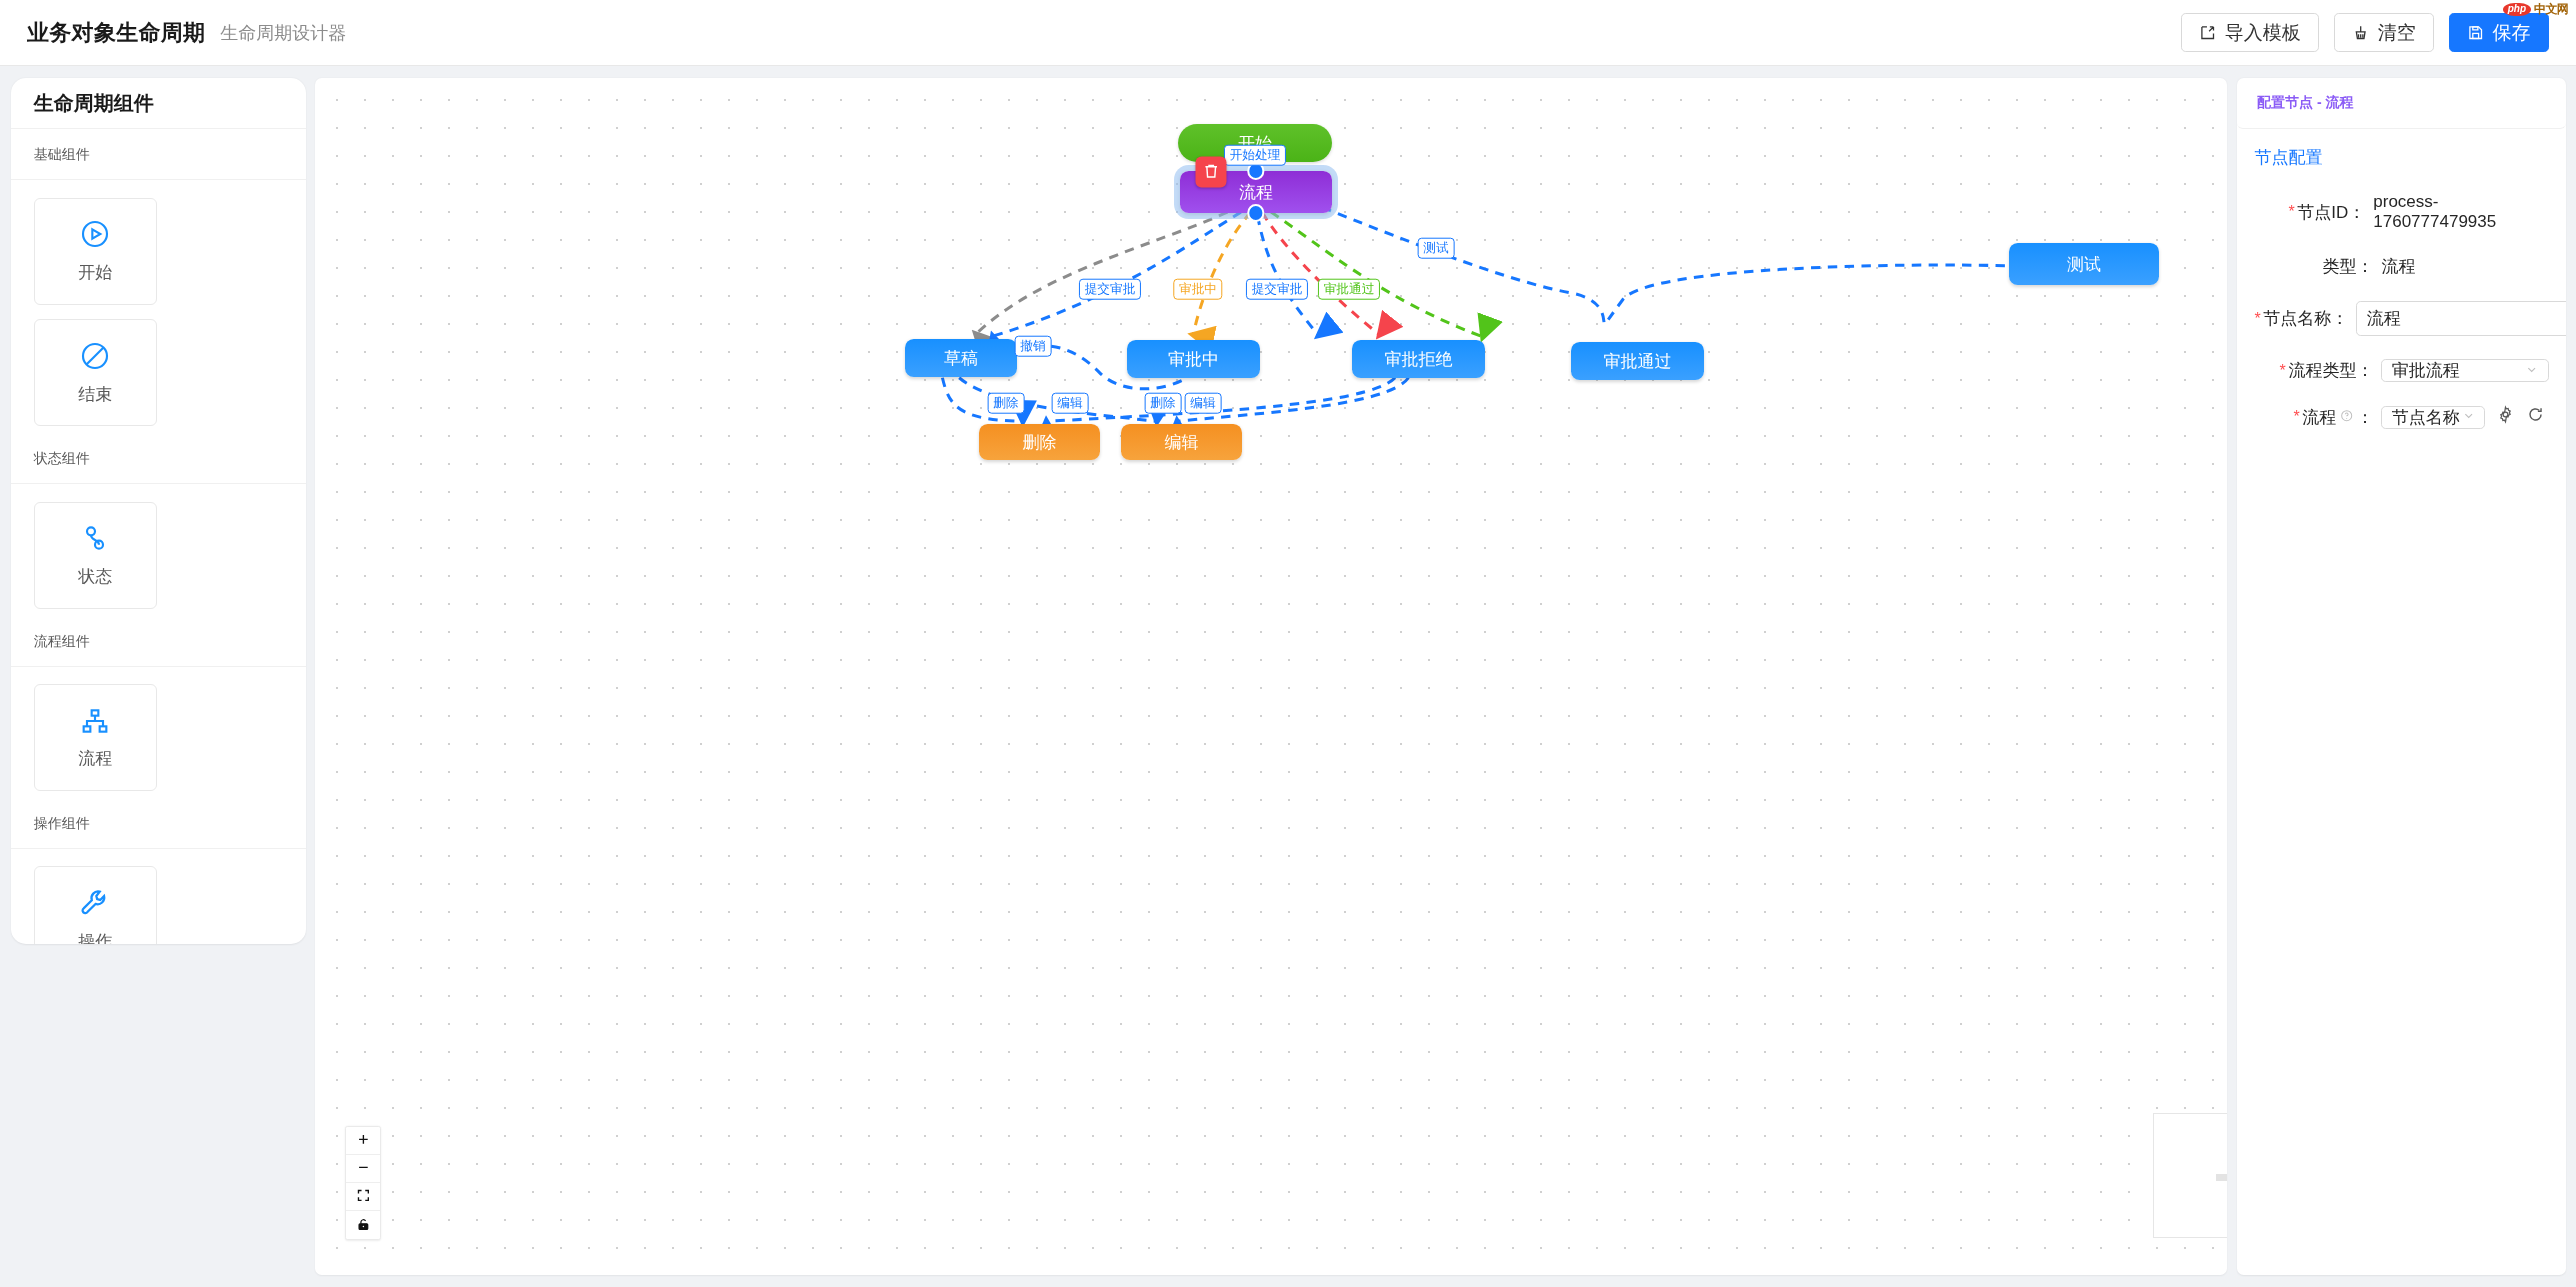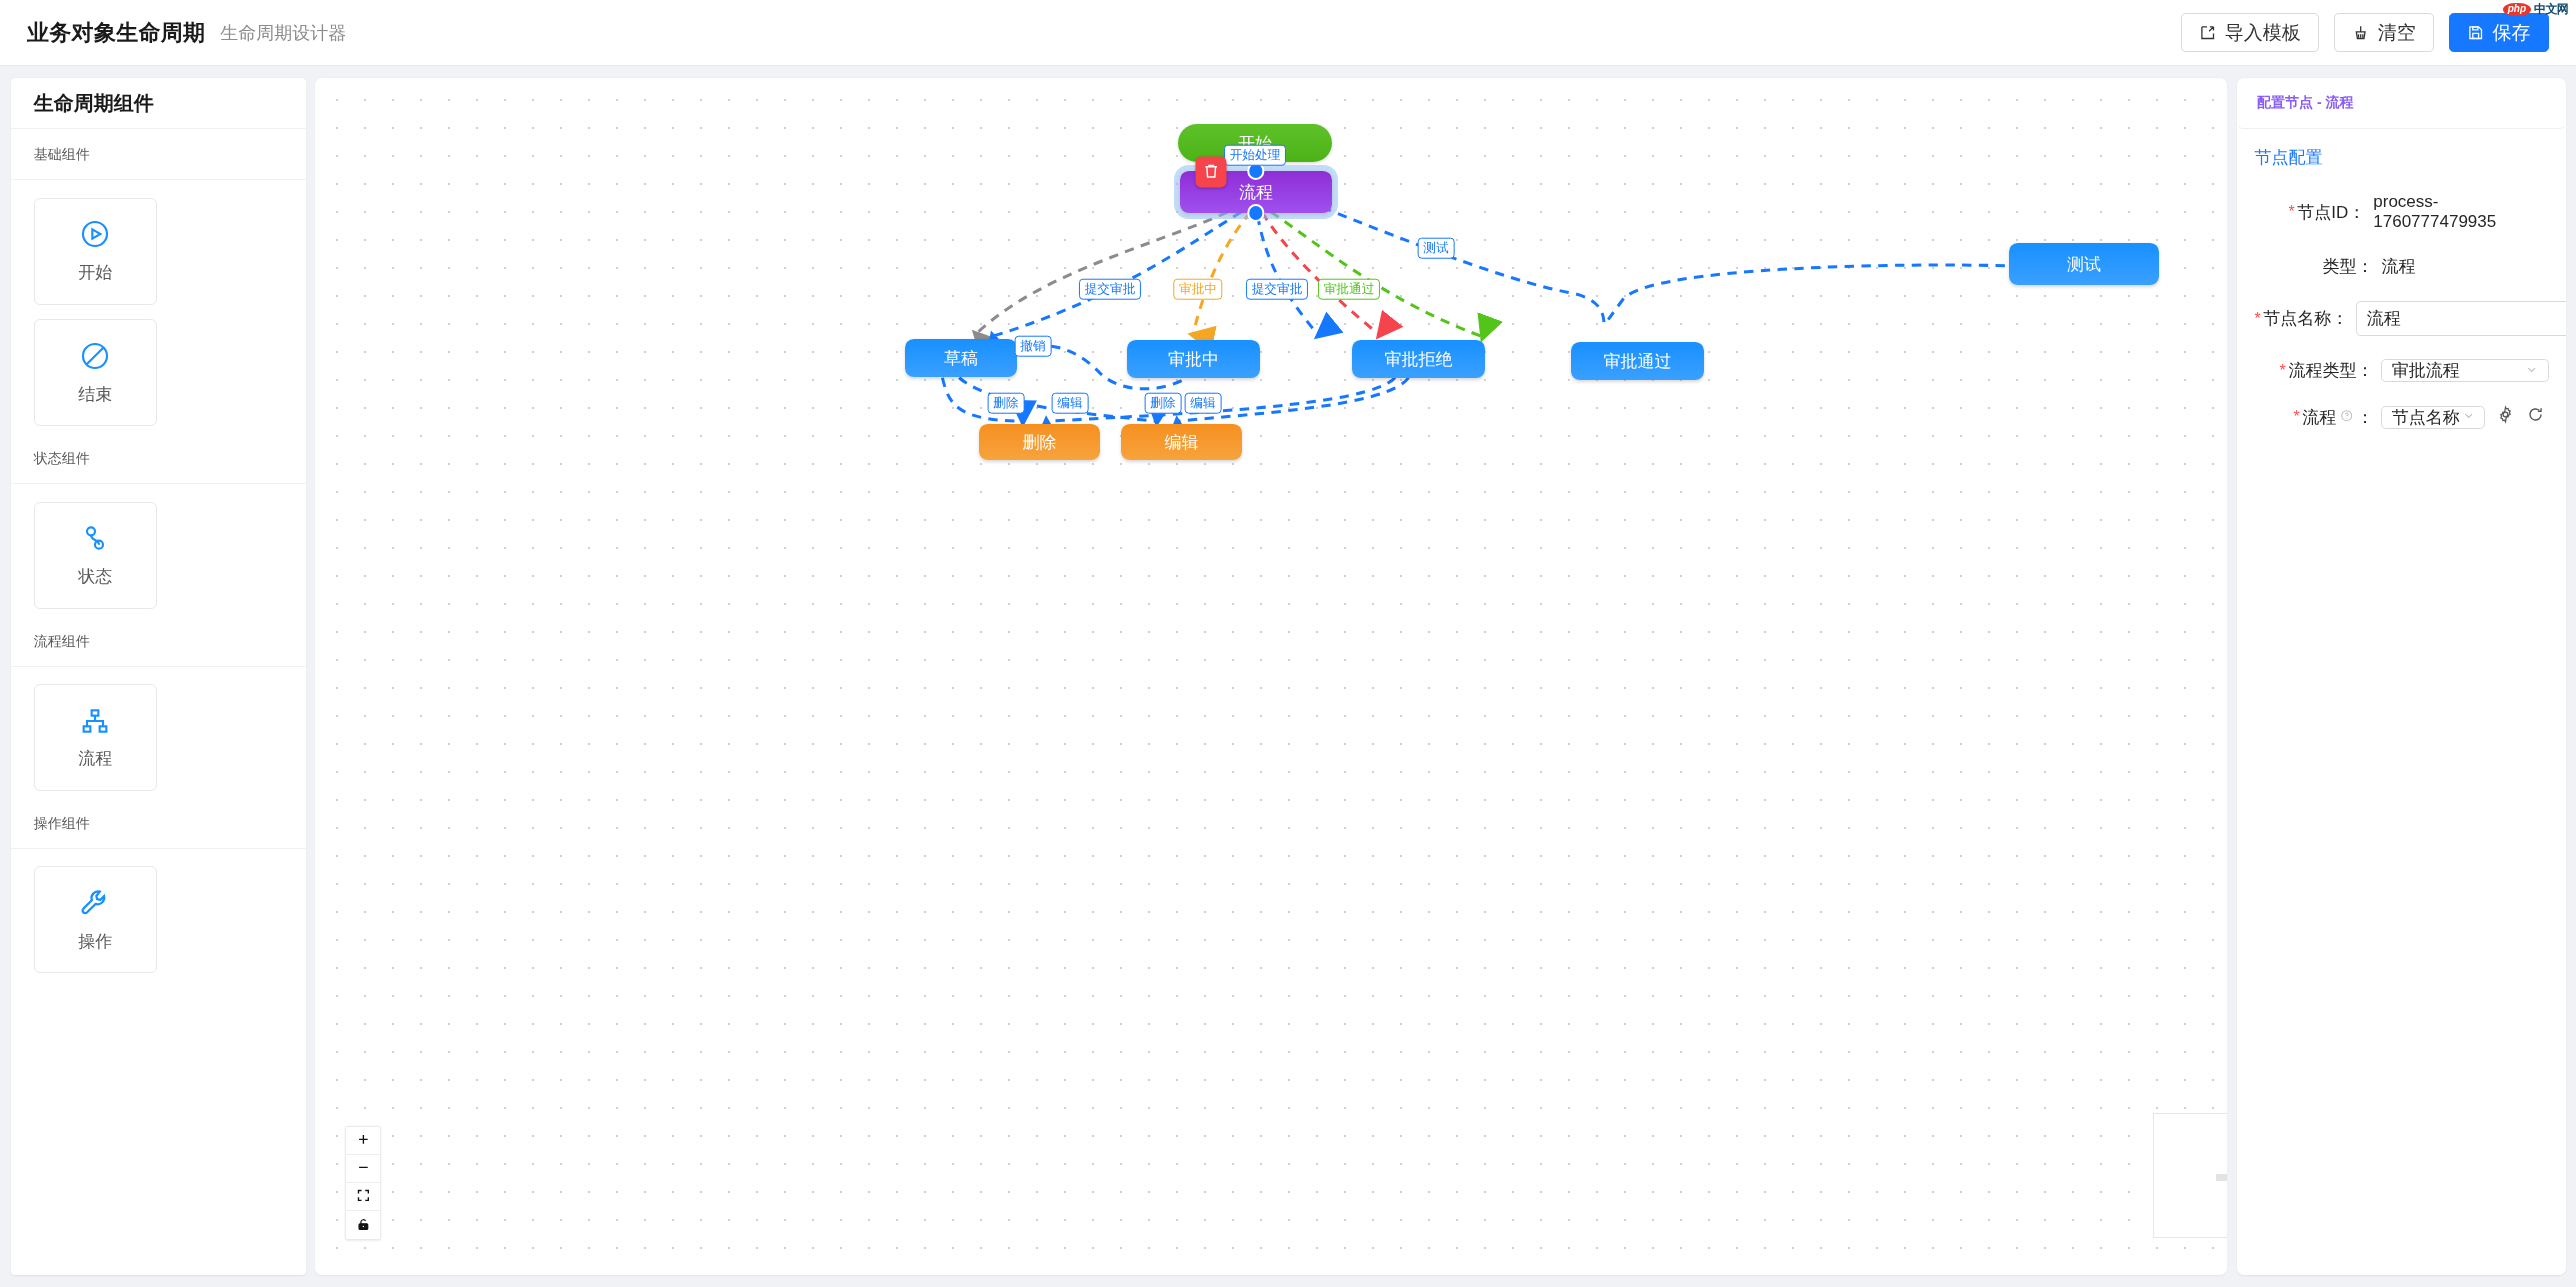--- a/index.html
+++ b/index.html
@@ -36,26 +36,26 @@
 
   .watermark {
     position: absolute; right: 8px; top: 0.7px;
     display: flex; align-items: center; gap: 3.4px;
   }
   .wm-php {
     background: #e8382c; color: #fff; font-size: 10px; font-weight: bold;
     border-radius: 50%/60%; padding: 0.7px 4.7px 1.3px; line-height: 1.1;
     font-style: italic;
   }
-  .wm-cn { font-size: 12px; font-weight: bold; color: #0c4a6e; letter-spacing: -0.7px; }
+  .wm-cn { font-size: 12px; font-weight: bold; color: #a16207; letter-spacing: -0.7px; }
 
   
   .sidebar {
-    position: absolute; left: 10.7px; top: 78px; width: 295px; height: 1197px;
-    background: #fff; border-radius: 4px;
+    position: absolute; left: 10.7px; top: 78px; width: 295px; height: 866px;
+    background: #fff; border-radius: 15px;
     box-shadow: 0 0.7px 2px rgba(0,0,0,.07);
     overflow: hidden;
   }
   .sb-head {
     height: 51px; display: flex; align-items: center; padding: 0 23px;
     font-size: 20px; font-weight: bold; color: #1a1a1a;
     border-bottom: 0.7px solid #f0f0f0;
   }
   .sb-section-label {
     padding: 17.4px 23px 14.8px; font-size: 14px; color: #595959;

